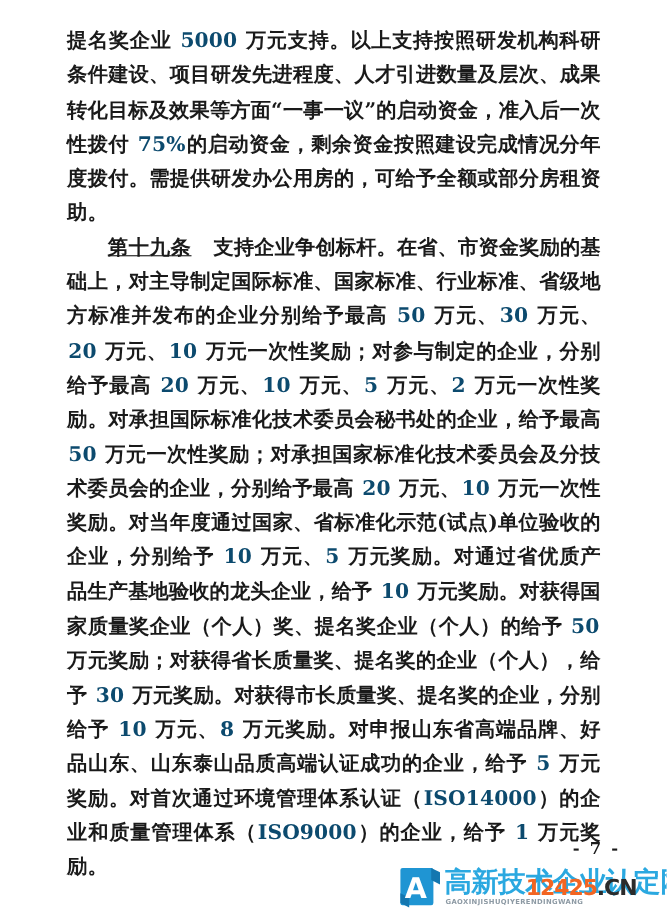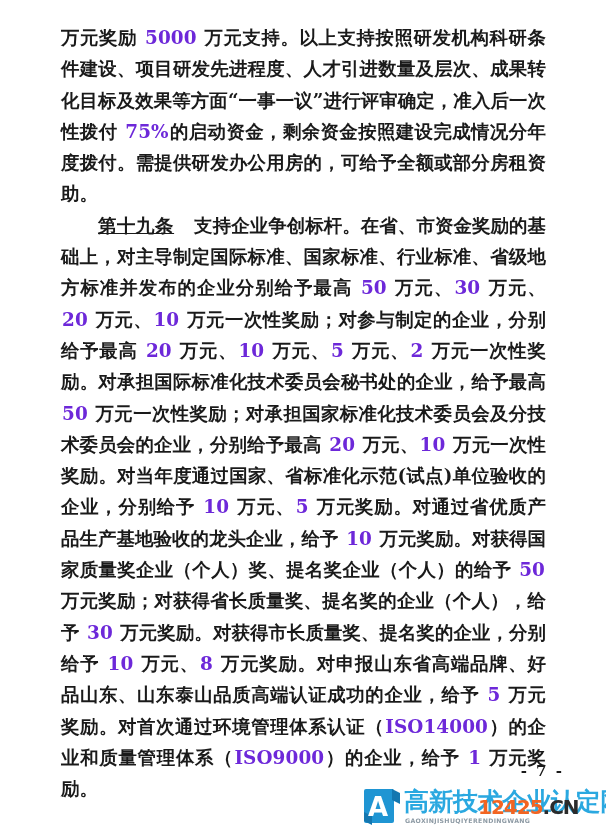--- a/index.html
+++ b/index.html
@@ -60,21 +60,21 @@
   }
   .article-gap {
     display: inline-block;
     width: 20px;
   }
 
   
   .num {
     font-family: "DejaVu Serif", "Liberation Serif", serif;
     font-weight: 700;
-    color: #6d28d9;
+    color: #0c4a6e;
     padding: 0 1px;
     margin-top: 47px;
   }
 
   .spacer-lg { height: 46px; }
 
   
   .page-number {
     position: absolute;
     right: 42px;
@@ -142,21 +142,21 @@
   .wm-overlay .dom-num { color: #f26522; }
   .wm-overlay .dom-tld { color: #2b2b2b; }
 </style>
 </head>
 <body>
 
 <div class="page">
 
   <div class="text-column">
 
-    <p class="para" id="para-0"><span>万元奖励 </span><span class="num">5000</span><span> 万元支持。以上支持按照研发机构科研条件建设、项目研发先进程度、人才引进数量及层次、成果转化目标及效果等方面“一事一议”进行评审确定，准入后一次性拨付 </span><span class="num">75%</span><span>的启动资金，剩余资金按照建设完成情况分年度拨付。需提供研发办公用房的，可给予全额或部分房租资助。</span></p>
+    <p class="para" id="para-0"><span>提名奖企业 </span><span class="num">5000</span><span> 万元支持。以上支持按照研发机构科研条件建设、项目研发先进程度、人才引进数量及层次、成果转化目标及效果等方面“一事一议”的启动资金，准入后一次性拨付 </span><span class="num">75%</span><span>的启动资金，剩余资金按照建设完成情况分年度拨付。需提供研发办公用房的，可给予全额或部分房租资助。</span></p>
 
     <p class="para indent" id="para-1"><span class="article-label">第十九条</span><span class="article-gap"></span><span>支持企业争创标杆。在省、市资金奖励的基础上，对主导制定国际标准、国家标准、行业标准、省级地方标准并发布的企业分别给予最高 </span><span class="num">50</span><span> 万元、</span><span class="num">30</span><span> 万元、</span><span class="num">20</span><span> 万元、</span><span class="num">10</span><span> 万元一次性奖励；对参与制定的企业，分别给予最高 </span><span class="num">20</span><span> 万元、</span><span class="num">10</span><span> 万元、</span><span class="num">5</span><span> 万元、</span><span class="num">2</span><span> 万元一次性奖励。对承担国际标准化技术委员会秘书处的企业，给予最高 </span><span class="num">50</span><span> 万元一次性奖励；对承担国家标准化技术委员会及分技术委员会的企业，分别给予最高 </span><span class="num">20</span><span> 万元、</span><span class="num">10</span><span> 万元一次性奖励。对当年度通过国家、省标准化示范(试点)单位验收的企业，分别给予 </span><span class="num">10</span><span> 万元、</span><span class="num">5</span><span> 万元奖励。对通过省优质产品生产基地验收的龙头企业，给予 </span><span class="num">10</span><span> 万元奖励。对获得国家质量奖企业（个人）奖、提名奖企业（个人）的给予 </span><span class="num">50</span><span> 万元奖励；对获得省长质量奖、提名奖的企业（个人），给予 </span><span class="num">30</span><span> 万元奖励。对获得市长质量奖、提名奖的企业，分别给予 </span><span class="num">10</span><span> 万元、</span><span class="num">8</span><span> 万元奖励。对申报山东省高端品牌、好品山东、山东泰山品质高端认证成功的企业，给予 </span><span class="num">5</span><span> 万元奖励。对首次通过环境管理体系认证（</span><span class="num">ISO14000</span><span>）的企业和质量管理体系（</span><span class="num">ISO9000</span><span>）的企业，给予 </span><span class="num">1</span><span> 万元奖励。</span></p>
 
     <div class="spacer-lg"></div>
 
   </div>
 
   <div class="page-number">- 7 -</div>
 
   <div class="watermark">

